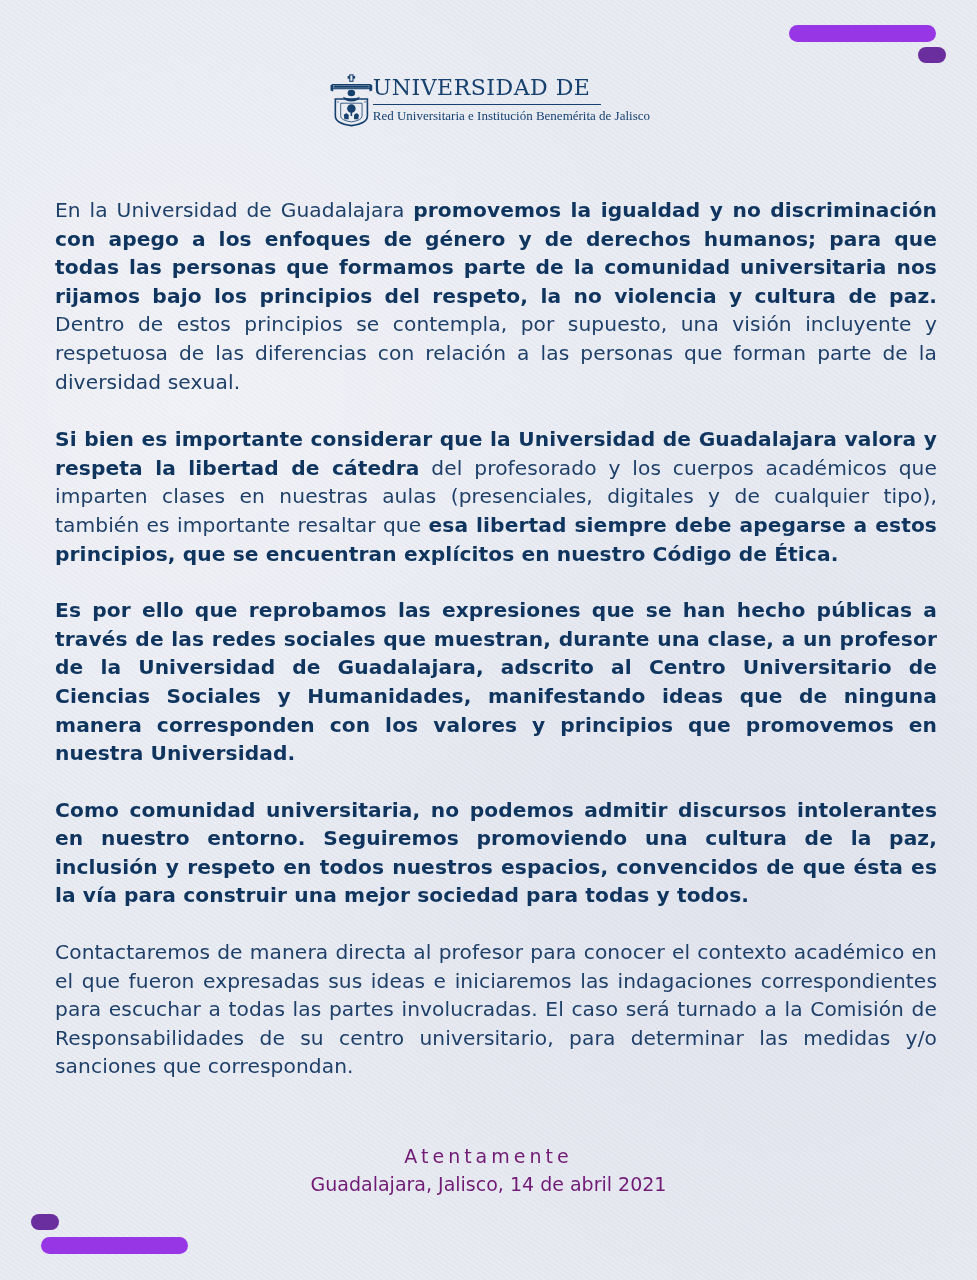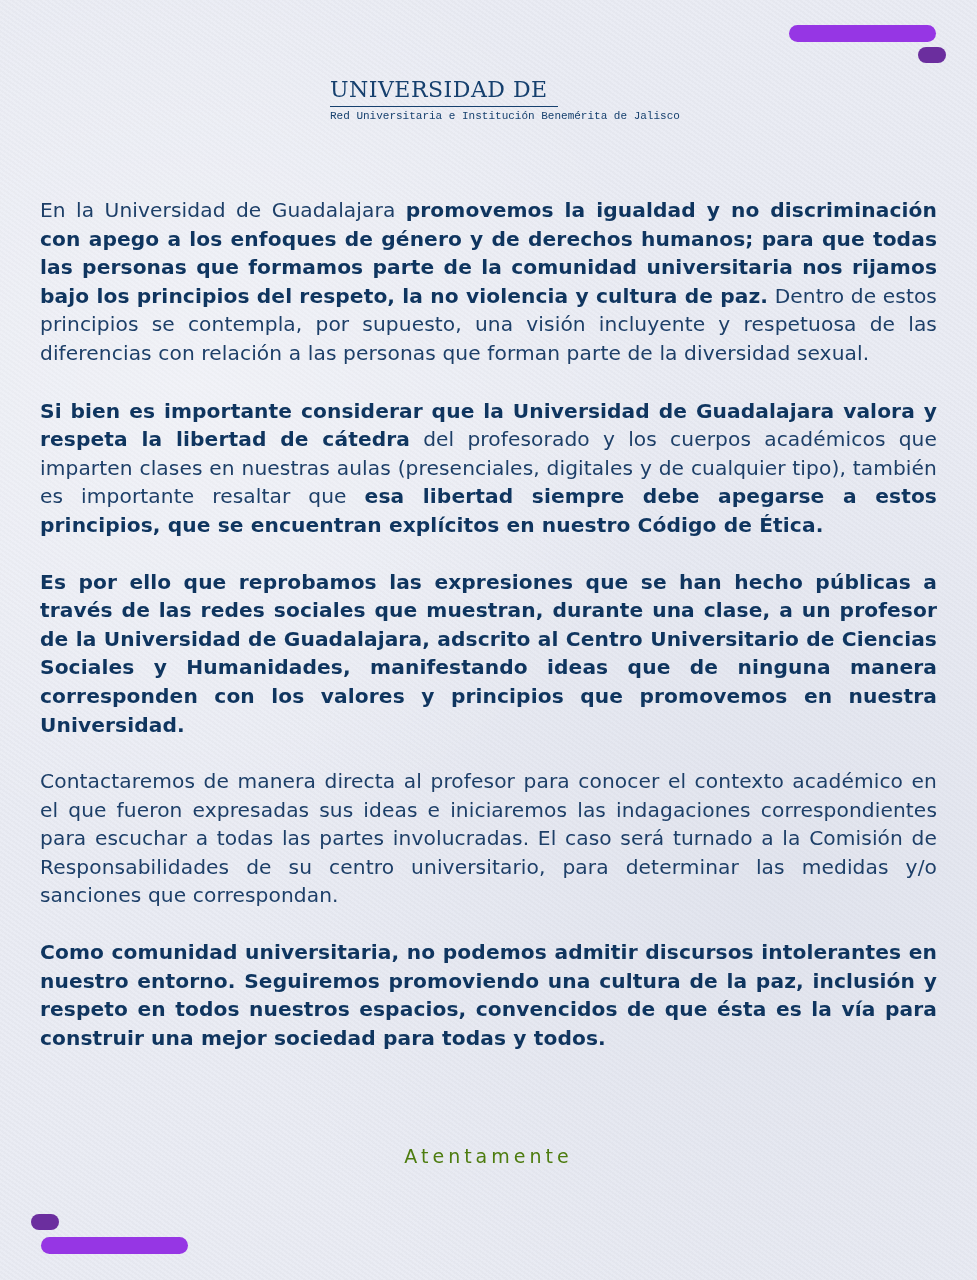--- a/index.html
+++ b/index.html
@@ -22,32 +22,32 @@
   .header { position: absolute; left: 330px; top: 50px; width: 320px; height: 100px; display: flex; align-items: center; }
   .crest { width: 80px; height: 100px; }
   .brand { margin-left: 0; display: flex; flex-direction: column; }
   .brand-l1, .brand-l2 {
     font-family: "DejaVu Serif", serif; color: #16406e; letter-spacing: 0.5px;
     line-height: 1; white-space: nowrap;
   }
   .brand-l1 { font-size: 22px; }
   .brand-l2 { font-size: 28px; margin-top: 2px; }
   .brand-rule { height: 1px; background: #16406e; margin-top: 5px; width: 228px; }
-  .brand-sub { font-family: Liberation Mono, monospace; font-size: 11px; color: #16406e; margin-top: 3px; white-space: nowrap; }
+  .brand-sub { font-family: Liberation Serif, serif; font-size: 13px; color: #16406e; margin-top: 3px; white-space: nowrap; }
 
   .content { position: absolute; left: 40px; top: 196px; width: 897px; }
   .para {
-    margin: 0 0 28px 0; font-size: 20.2px; line-height: 28.6px; text-align: justify;
+    margin: 0 0 28px 15px; font-size: 20.2px; line-height: 28.6px; text-align: justify;
     color: #1d3f68; letter-spacing: 0.1px;
   }
   .para b { color: #0f355f; font-weight: bold; }
   .p1 { margin-bottom: 29px; }
   .signature {
     position: absolute; left: 0; width: 977px; top: 1142px; text-align: center;
-    color: #4d7c0f; font-size: 19px; line-height: 28px;
+    color: #701a75; font-size: 19px; line-height: 28px;
   }
   .sig-line1 { letter-spacing: 4px; }
 </style>
 </head>
 <body>
 
 <div class="deco deco-top-long"></div>
 <div class="deco deco-top-short"></div>
 <div class="deco deco-bot-short"></div>
 <div class="deco deco-bot-long"></div>
@@ -86,20 +86,21 @@
   </div>
 </div>
 
 <div class="content">
   <p class="para p1"><span>En la Universidad de Guadalajara </span><b>promovemos la igualdad y no discriminación con apego a los enfoques de género y de derechos humanos; para que todas las personas que formamos parte de la comunidad universitaria nos rijamos bajo los principios del respeto, la no violencia y cultura de paz.</b><span> Dentro de estos principios se contempla, por supuesto, una visión incluyente y respetuosa de las diferencias con relación a las personas que forman parte de la diversidad sexual.</span></p>
 
   <p class="para"><b>Si bien es importante considerar que la Universidad de Guadalajara valora y respeta la libertad de cátedra</b><span> del profesorado y los cuerpos académicos que imparten clases en nuestras aulas (presenciales, digitales y de cualquier tipo), también es importante resaltar que </span><b>esa libertad siempre debe apegarse a estos principios, que se encuentran explícitos en nuestro Código de Ética.</b></p>
 
   <p class="para"><b>Es por ello que reprobamos las expresiones que se han hecho públicas a través de las redes sociales que muestran, durante una clase, a un profesor de la Universidad de Guadalajara, adscrito al Centro Universitario de Ciencias Sociales y Humanidades, manifestando ideas que de ninguna manera corresponden con los valores y principios que promovemos en nuestra Universidad.</b></p>
 
+  <p class="para"><b>Como comunidad universitaria, no podemos  admitir discursos intolerantes en nuestro entorno. Seguiremos promoviendo una cultura de la paz, inclusión y respeto en todos nuestros espacios, convencidos de que ésta es la vía para construir una mejor sociedad para todas y todos.</b></p>
+
   <p class="para"><span>Contactaremos de manera directa al profesor para conocer el contexto académico en el que fueron expresadas sus ideas e iniciaremos las indagaciones correspondientes para escuchar a todas las partes involucradas. El caso será turnado a la Comisión de Responsabilidades de su centro universitario, para determinar las medidas y/o sanciones que correspondan.</span></p>
-
-  <p class="para"><b>Como comunidad universitaria, no podemos  admitir discursos intolerantes en nuestro entorno. Seguiremos promoviendo una cultura de la paz, inclusión y respeto en todos nuestros espacios, convencidos de que ésta es la vía para construir una mejor sociedad para todas y todos.</b></p>
 </div>
 
 <div class="signature">
   <div class="sig-line1">Atentamente</div>
+  <div>Guadalajara, Jalisco, 14 de abril 2021</div>
 </div>
 
 </body></html>

